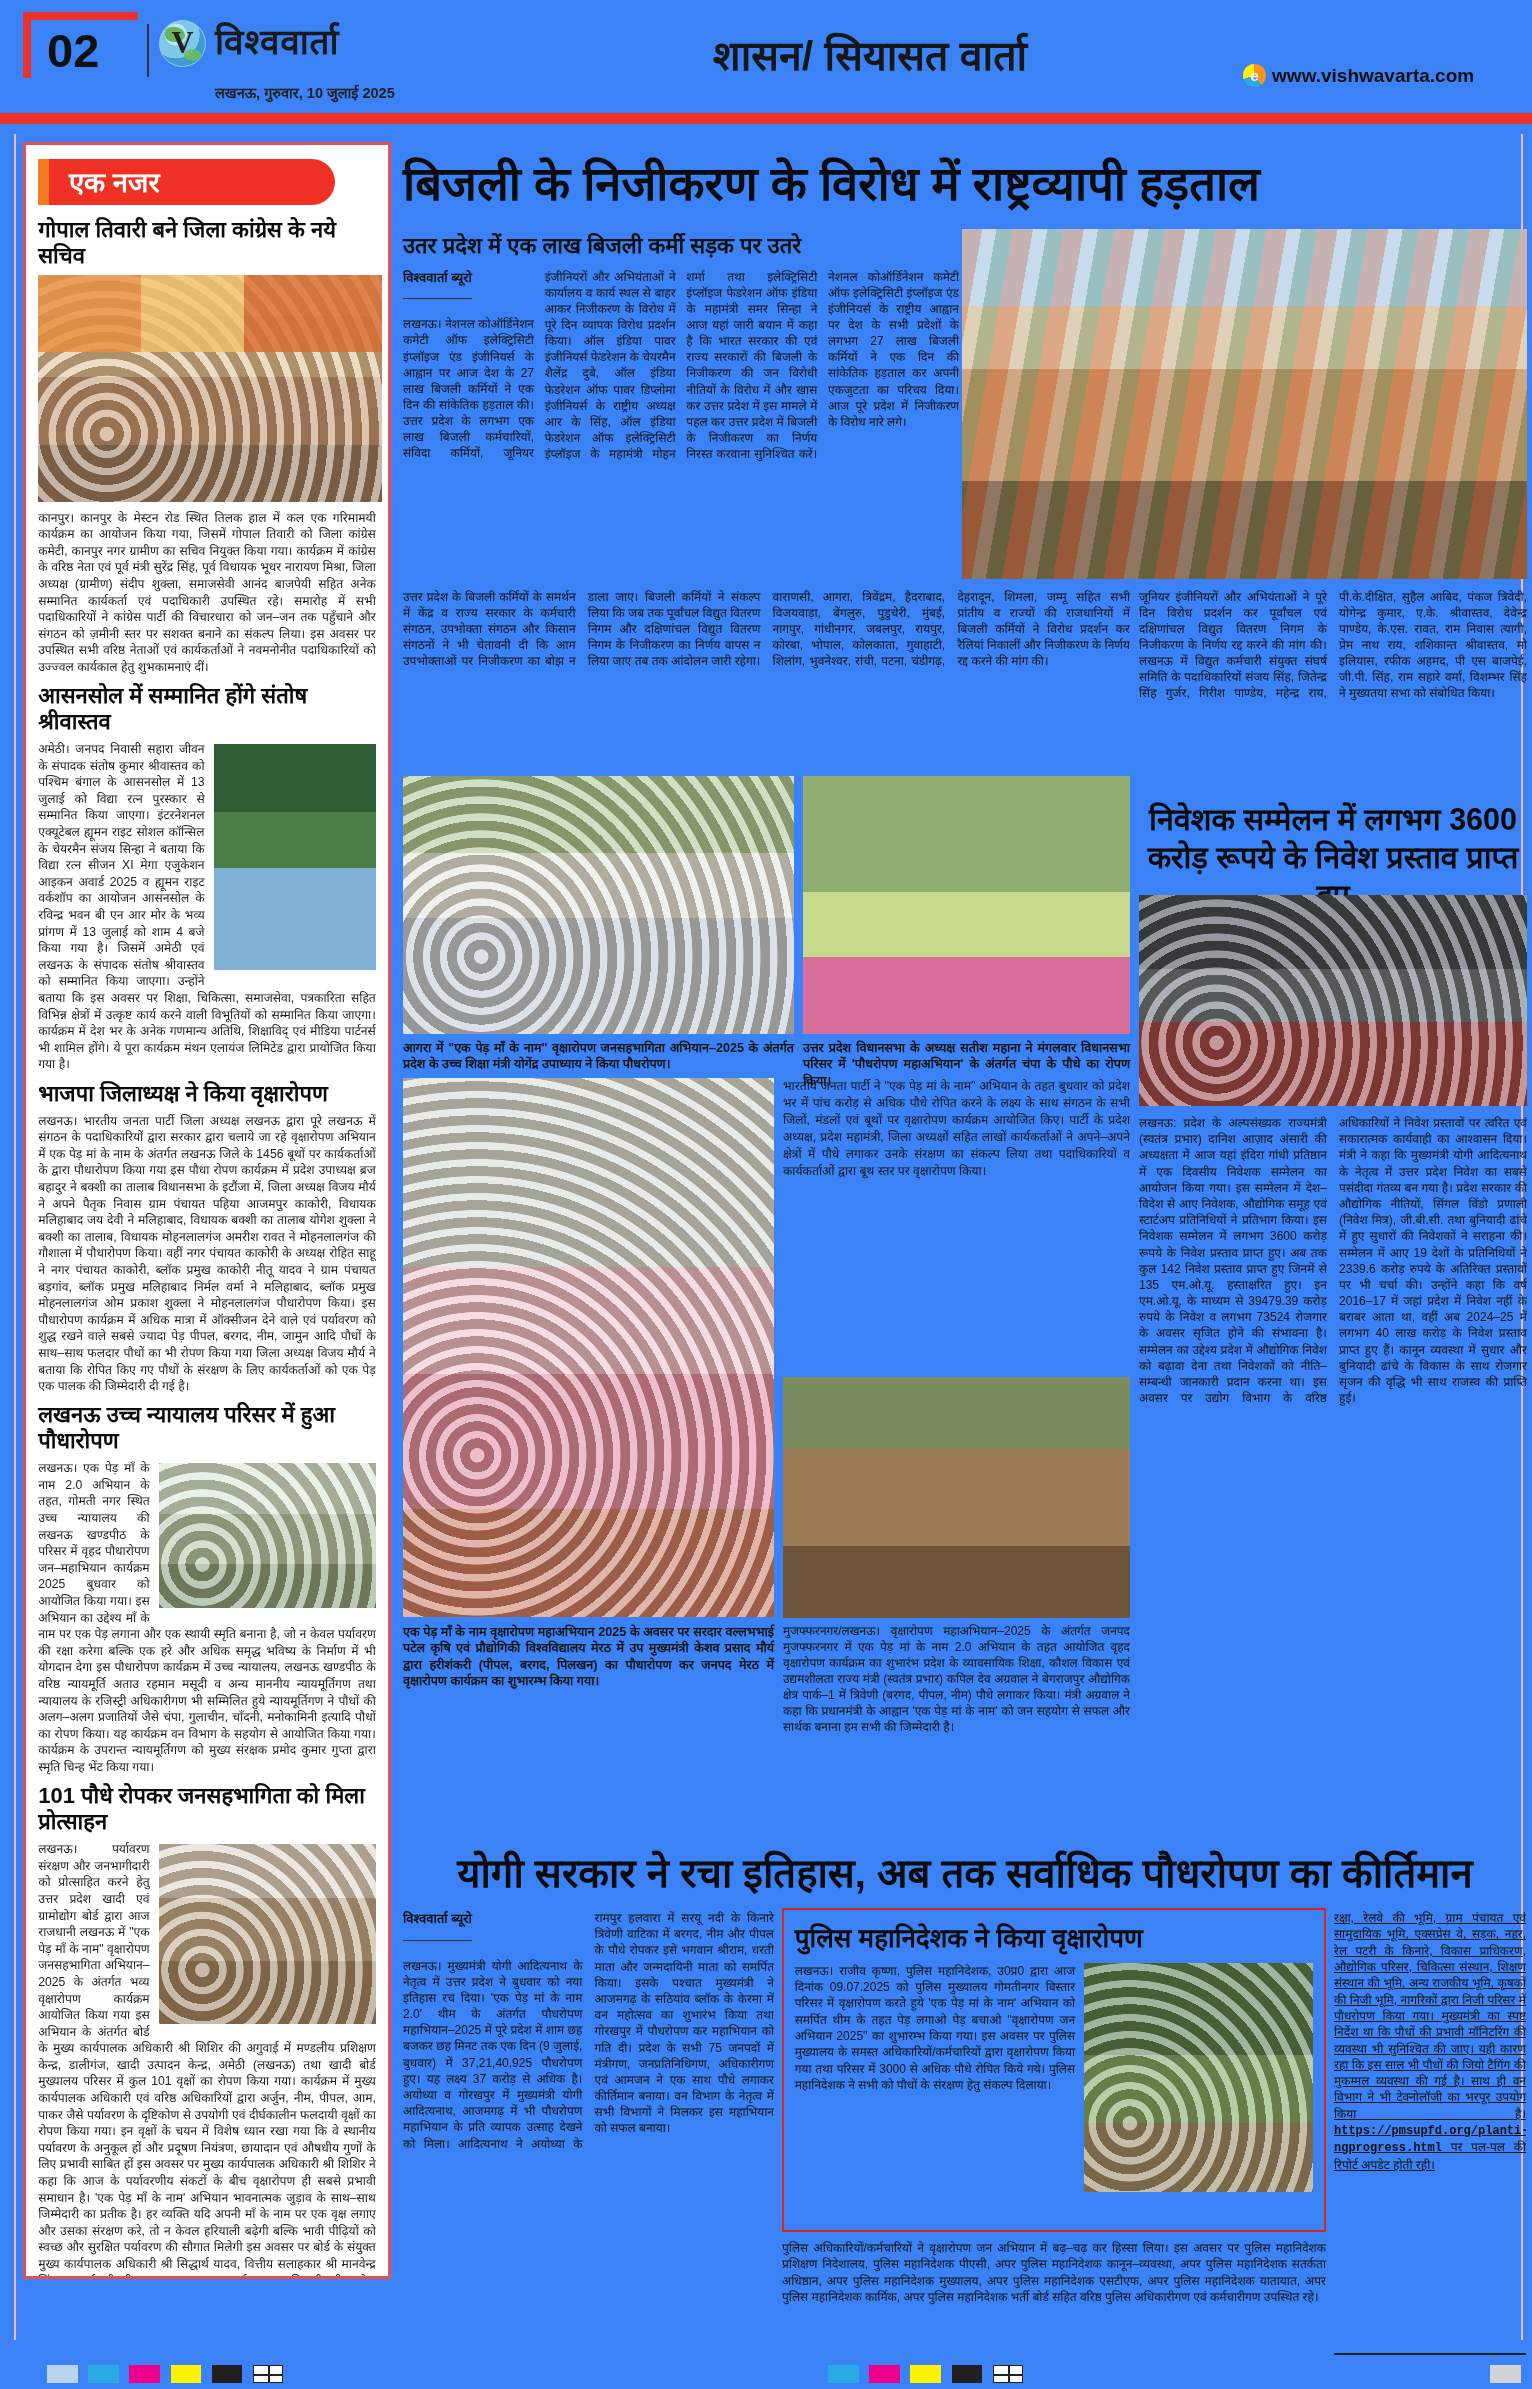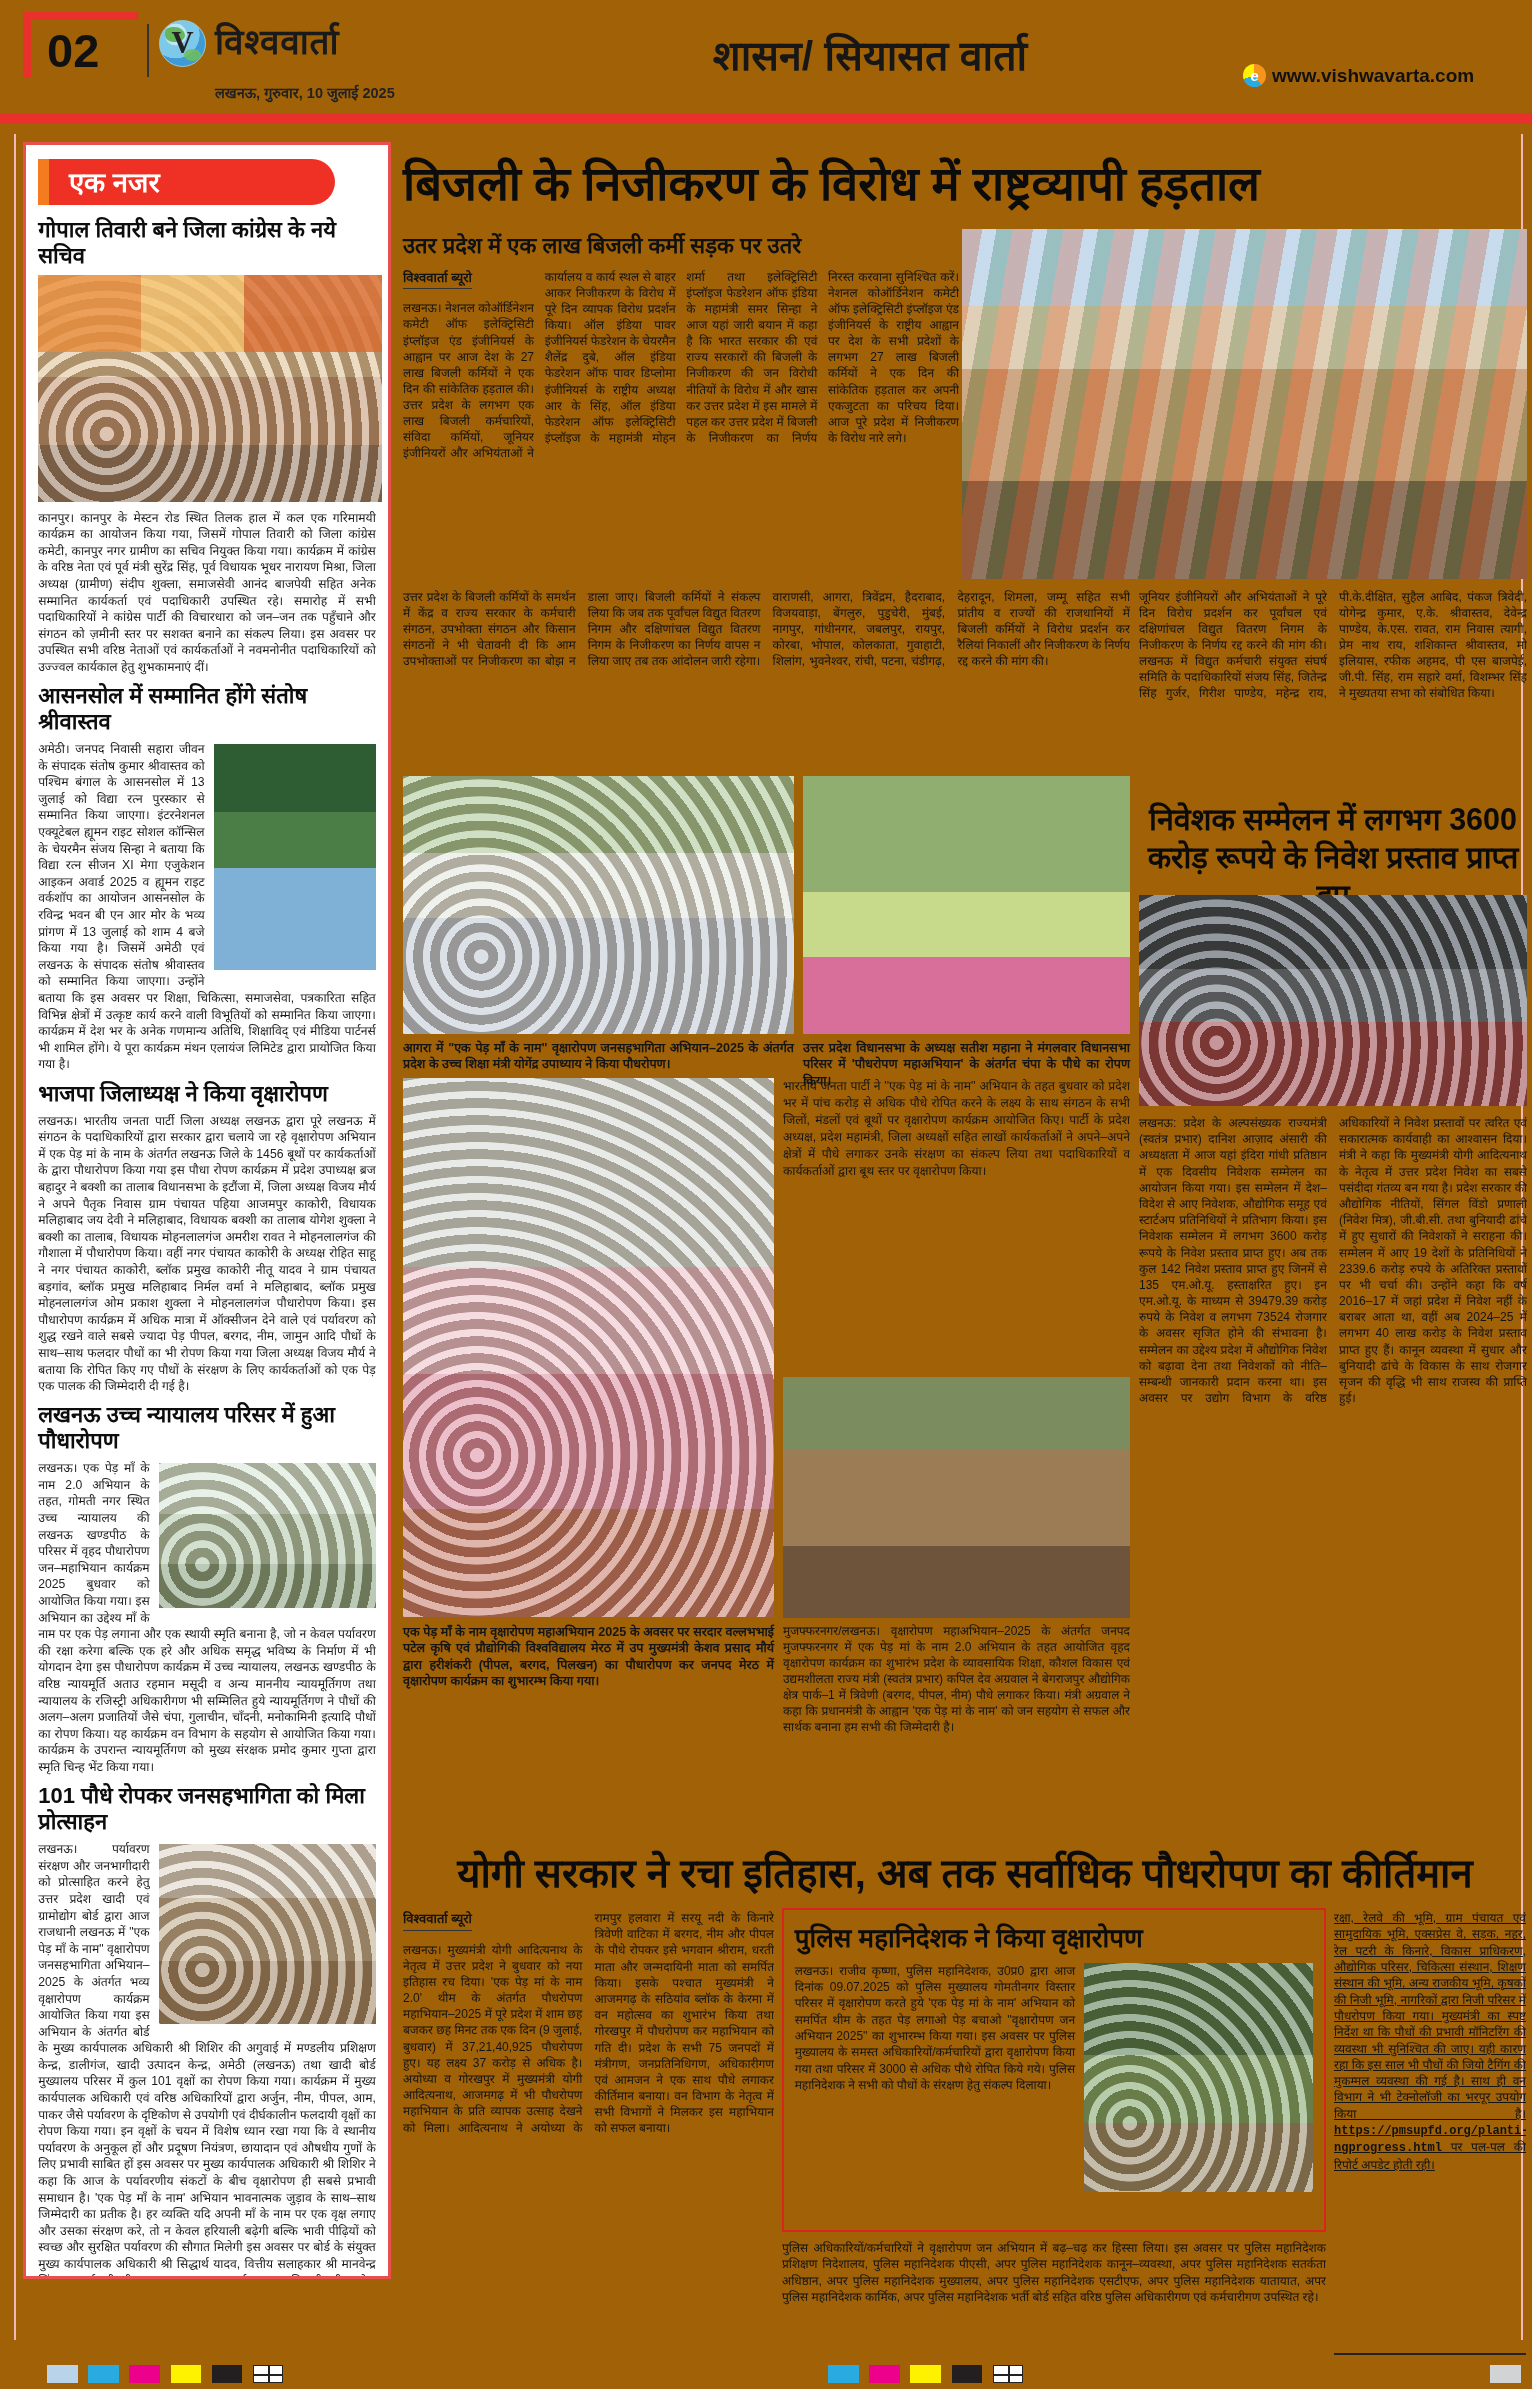--- a/index.html
+++ b/index.html
@@ -1,17 +1,17 @@
 <!DOCTYPE html>
 <html lang="hi" style="font-size:12.2px"><head>
 <meta charset="utf-8">
 <title>विश्ववार्ता – पेज 02</title>
 <style>
   html,body{margin:0;padding:0;background:#d9d9d9;}
-  .page{position:relative;width:1533px;height:2389px;background:#a16207;overflow:hidden;
+  .page{position:relative;width:1533px;height:2389px;background:#3b82f6;overflow:hidden;
         font-family:"Liberation Sans","DejaVu Sans",sans-serif;color:#141414;}
   [data-interactable]{box-sizing:border-box;}
 
   
   .corner-bracket{position:absolute;left:23px;top:12.2px;width:115px;height:66px;
       border-left:8.4px solid #e8312a;border-top:8.4px solid #e8312a;}
   .page-num{position:absolute;left:47px;top:23px;font-size:47px;font-weight:bold;color:#111;}
   .head-divider{position:absolute;left:147px;top:24.4px;width:2.3px;height:53px;background:#333;}
   .logo-globe{position:absolute;left:159px;top:20px;width:47px;height:47px;border-radius:50%;
       background:radial-gradient(circle at 35% 30%,#bfe6f7 0 25%,#7ec8ea 26% 55%,#3f9bd8 56% 100%);
@@ -52,21 +52,21 @@
   .crowd::before{content:"";position:absolute;inset:0;
       background:repeating-radial-gradient(circle at 20% 70%,rgba(255,255,255,.5) 0 6.9px,rgba(90,70,50,.35) 7.6px 17px);}
   .banner-strip::after{content:"";position:absolute;left:0;top:0;width:100%;height:34%;
       background:linear-gradient(90deg,#e98c3a 0 30%,#f4c06a 30% 60%,#d96a2d 60% 100%);opacity:.8;}
 
   
   .main-headline{position:absolute;left:403px;top:150px;width:947px;font-size:47px;font-weight:bold;
       white-space:nowrap;color:#0c0c0c;}
   .main-subhead{position:absolute;left:403px;top:229px;width:557px;
       font-size:22px;font-weight:bold;color:#101010;}
-  .byline{font-size:13px;font-weight:bold;border-bottom:1.5px solid #333;display:inline-block;padding-bottom:2px;margin-bottom:11px;}
+  .byline{font-size:13px;font-weight:bold;border-bottom:1.5px solid #333;display:inline-block;padding-bottom:12px;margin-bottom:17px;}
   .cols4{position:absolute;left:403px;top:269px;width:556px;height:315px;
       column-count:4;column-gap:10.7px;font-size:12px;line-height:1.34;text-align:justify;overflow:hidden;}
   .cols4b{position:absolute;left:403px;top:589px;width:727px;height:182px;
       column-count:4;column-gap:12.2px;font-size:12px;line-height:1.34;text-align:justify;overflow:hidden;}
   .cols2r{position:absolute;left:1139px;top:589px;width:388px;height:200px;
       column-count:2;column-gap:12.2px;font-size:12px;line-height:1.34;text-align:justify;overflow:hidden;}
   .ph-protest{position:absolute;left:962px;top:229px;width:565px;height:350px;
       background:linear-gradient(180deg,#bcd4e8 0 22%,#d9c6a8 22% 40%,#c4966a 40% 72%,#7a5a40 72% 100%);}
   .ph-protest .flags{position:absolute;inset:0;
       background:repeating-linear-gradient(100deg,rgba(230,90,40,.55) 0 20px,rgba(255,255,255,.35) 20px 34px,rgba(40,120,60,.45) 34px 50px);opacity:.5;}

